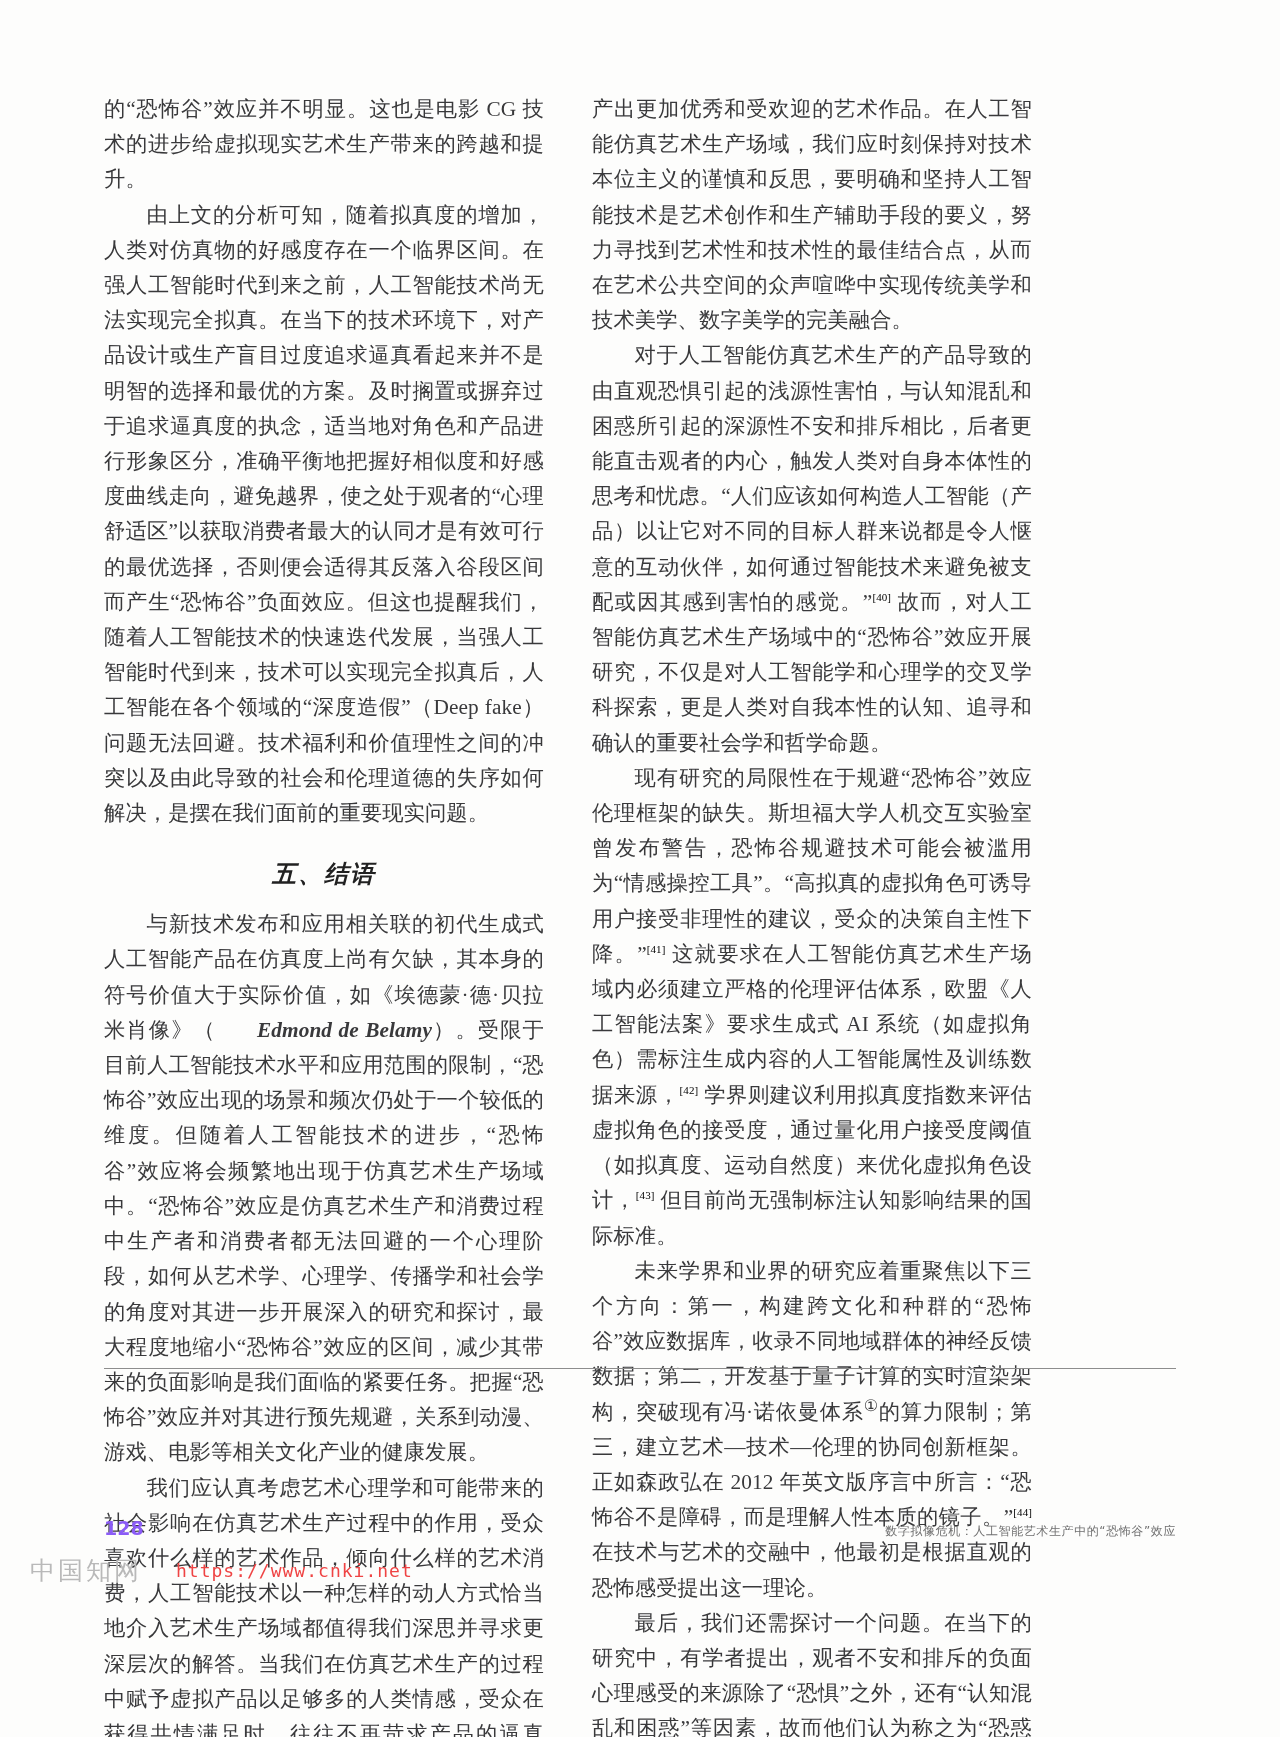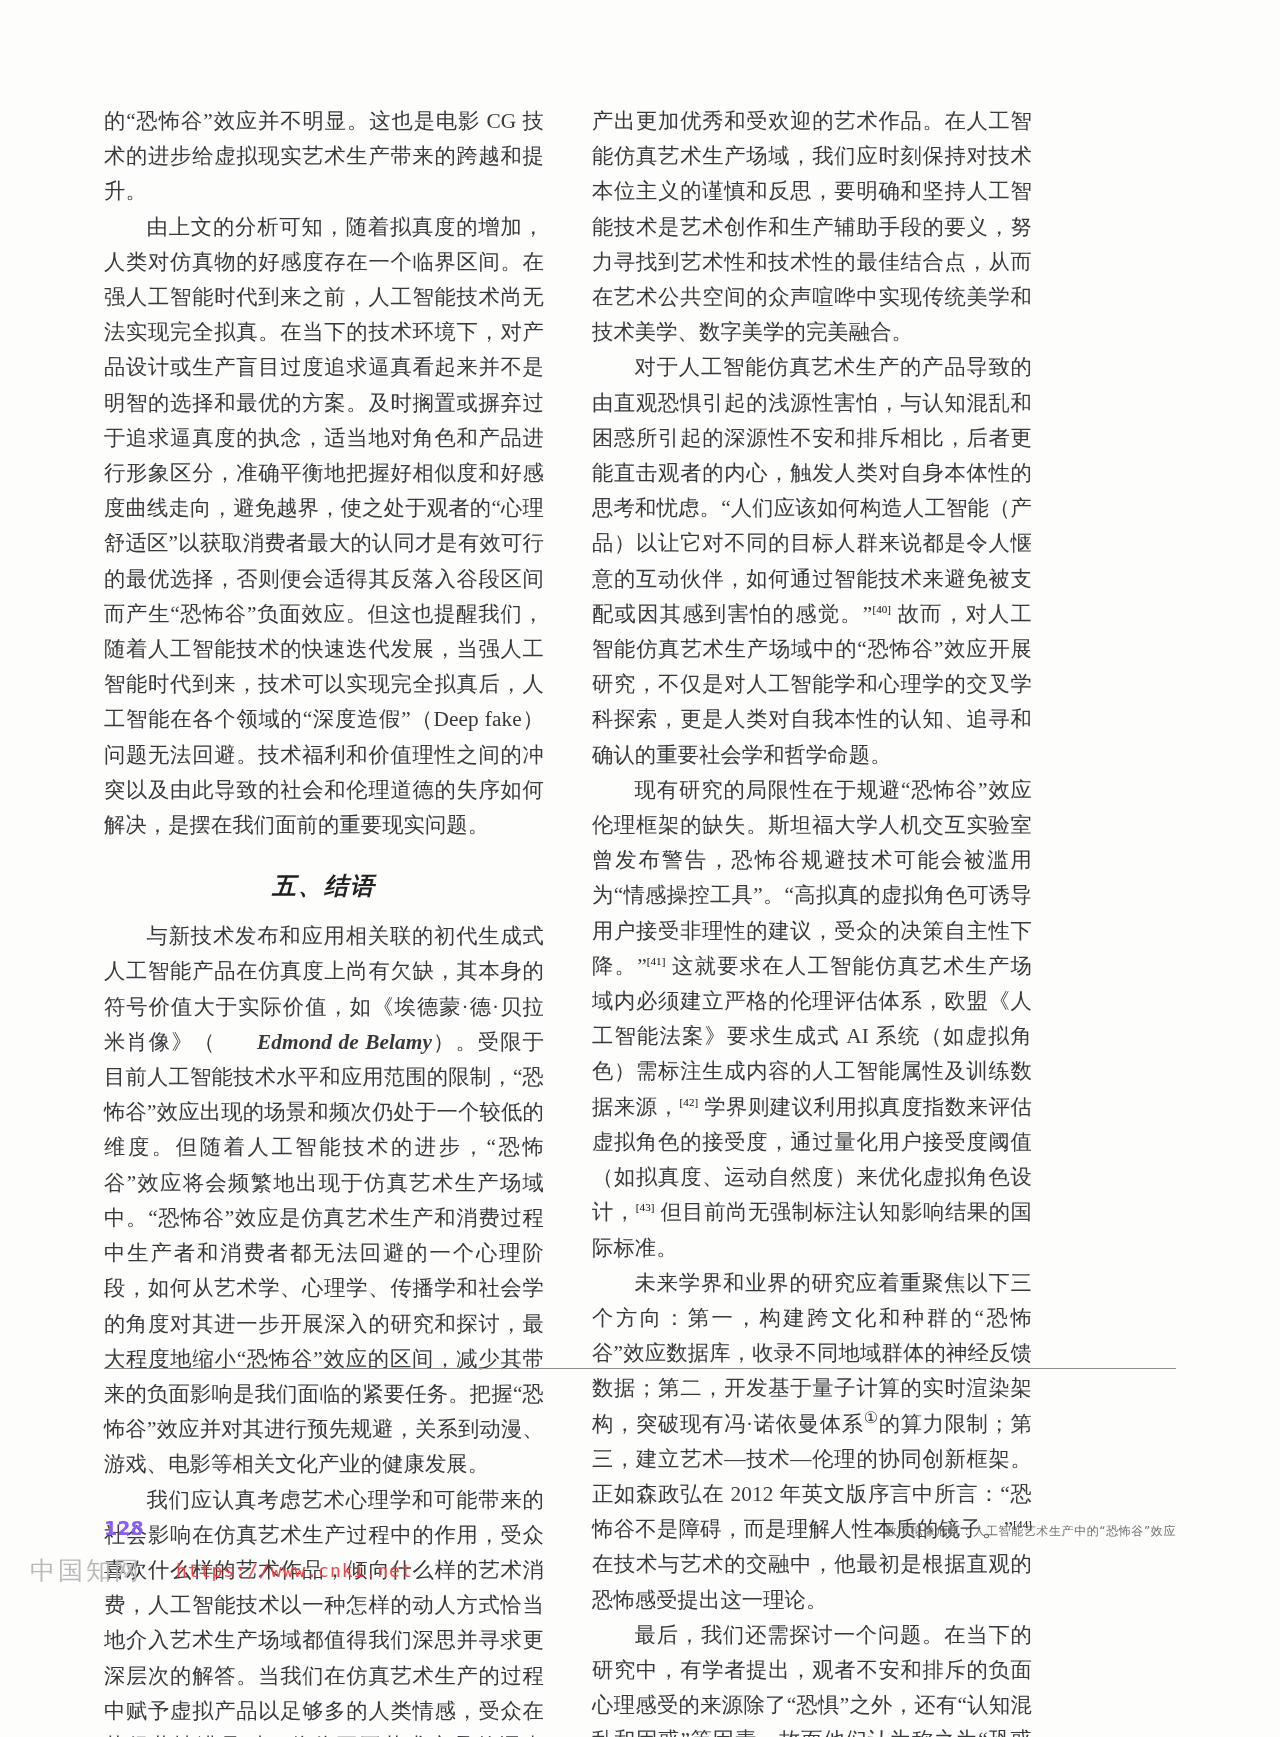--- a/index.html
+++ b/index.html
@@ -37,21 +37,21 @@
     margin: 0;
     font-size: 21.3px;
     line-height: 35.2px;
     text-align: justify;
     text-justify: inter-ideograph;
     text-indent: 2em;
     color: #39393b;
     letter-spacing: 0.1px;
     font-family: "Liberation Serif", "DejaVu Serif", serif;
   }
-  p.para.noindent { text-indent: 0; margin-top: 12px; }
+  p.para.noindent { text-indent: 0; }
   .sec-heading {
     margin: 26px 0 16px 0;
     text-align: center;
     font-size: 24px;
     line-height: 34px;
     font-weight: bold;
     color: #212121;
     letter-spacing: 2px;
     font-family: "DejaVu Sans", "Liberation Sans", sans-serif;
     font-style: italic;

